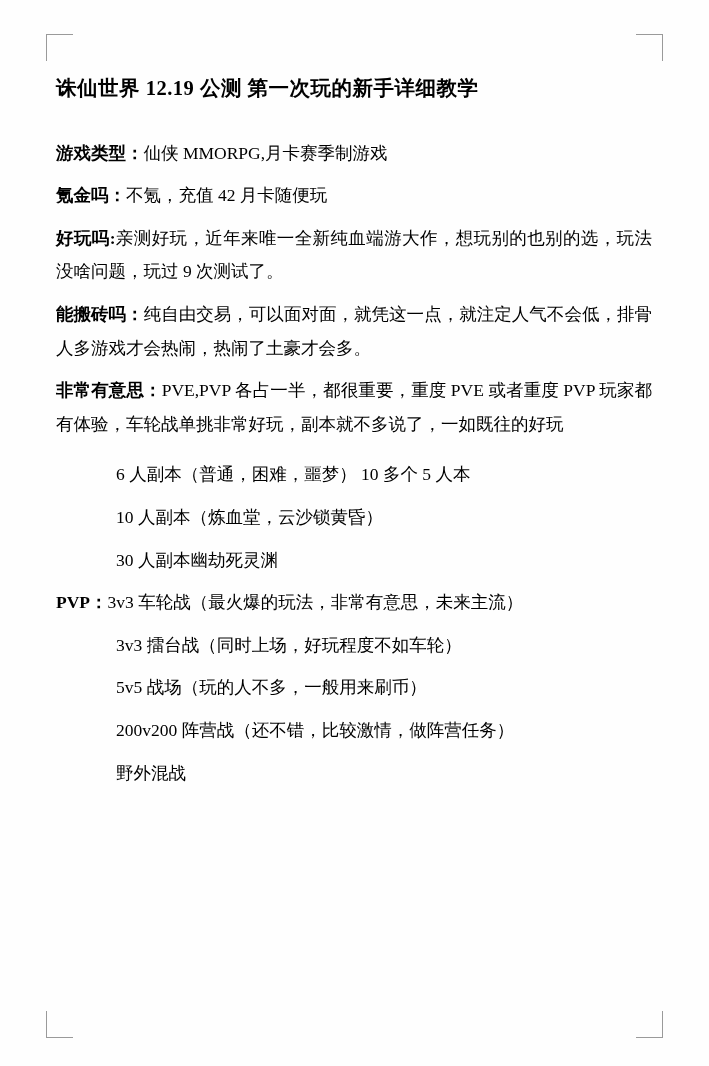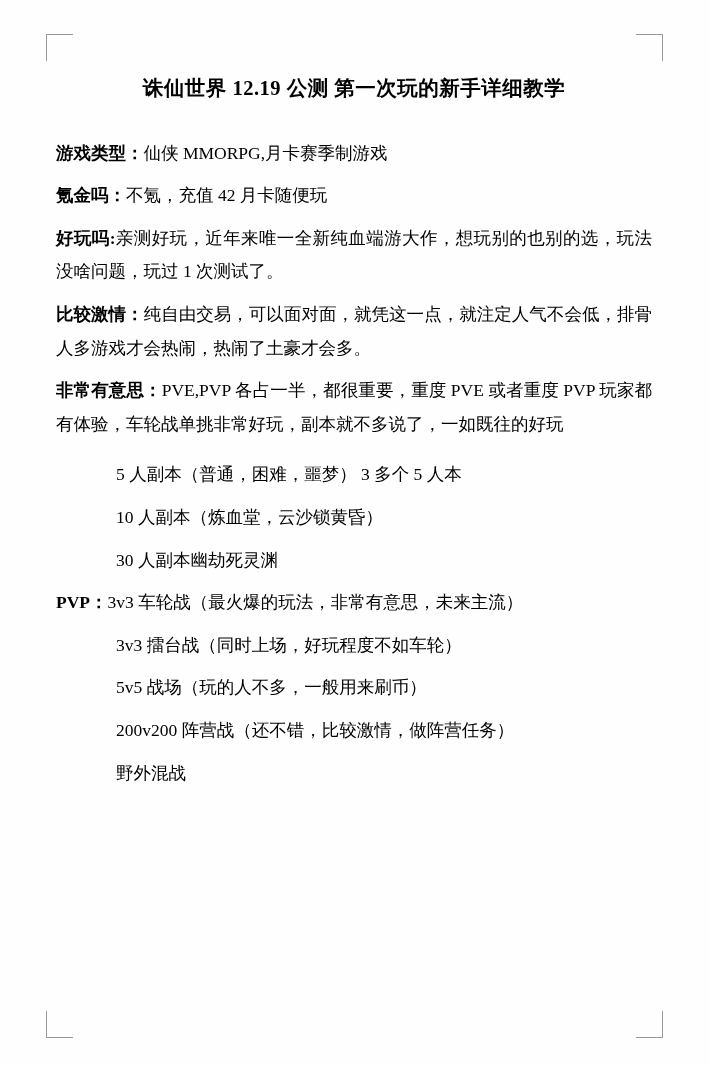--- a/index.html
+++ b/index.html
@@ -42,21 +42,20 @@
   .content {
     position: absolute;
     left: 56px;
     top: 56px;
     width: 596px;
   }
 
   h1.doc-title {
     font-size: 20.5px;
     font-weight: bold;
-    text-align: center;
     margin: 18px 0 34px 0;
     letter-spacing: 0.5px;
     line-height: 1.4;
   }
 
   p.para {
     font-size: 17.5px;
     line-height: 1.92;
     margin: 9px 0 2px 0;
     text-align: justify;
@@ -97,34 +96,34 @@
 
     <p class="para">
       <span class="lead">游戏类型：</span><span>仙侠 MMORPG,月卡赛季制游戏</span>
     </p>
 
     <p class="para">
       <span class="lead">氪金吗：</span><span>不氪，充值 42 月卡随便玩</span>
     </p>
 
     <p class="para">
-      <span class="lead">好玩吗:</span><span>亲测好玩，近年来唯一全新纯血端游大作，想玩别的也别的选，玩法没啥问题，玩过 1 次测试了。</span>
+      <span class="lead">好玩吗:</span><span>亲测好玩，近年来唯一全新纯血端游大作，想玩别的也别的选，玩法没啥问题，玩过 9 次测试了。</span>
     </p>
 
     <p class="para">
-      <span class="lead">比较激情：</span><span>纯自由交易，可以面对面，就凭这一点，就注定人气不会低，排骨人多游戏才会热闹，热闹了土豪才会多。</span>
+      <span class="lead">能搬砖吗：</span><span>纯自由交易，可以面对面，就凭这一点，就注定人气不会低，排骨人多游戏才会热闹，热闹了土豪才会多。</span>
     </p>
 
     <p class="para">
       <span class="lead">非常有意思：</span><span>PVE,PVP 各占一半，都很重要，重度 PVE 或者重度 PVP 玩家都有体验，车轮战单挑非常好玩，副本就不多说了，一如既往的好玩</span>
     </p>
 
     <div class="spacer-sm"></div>
 
-    <p class="para indent-1">5 人副本（普通，困难，噩梦） 3 多个 5 人本</p>
+    <p class="para indent-1">6 人副本（普通，困难，噩梦） 10 多个 5 人本</p>
     <p class="para indent-1">10 人副本（炼血堂，云沙锁黄昏）</p>
     <p class="para indent-1">30 人副本幽劫死灵渊</p>
 
     <p class="para">
       <span class="section-label">PVP：</span><span>3v3 车轮战（最火爆的玩法，非常有意思，未来主流）</span>
     </p>
     <p class="para indent-1">3v3 擂台战（同时上场，好玩程度不如车轮）</p>
     <p class="para indent-1">5v5 战场（玩的人不多，一般用来刷币）</p>
     <p class="para indent-1">200v200 阵营战（还不错，比较激情，做阵营任务）</p>
     <p class="para indent-1">野外混战</p>

